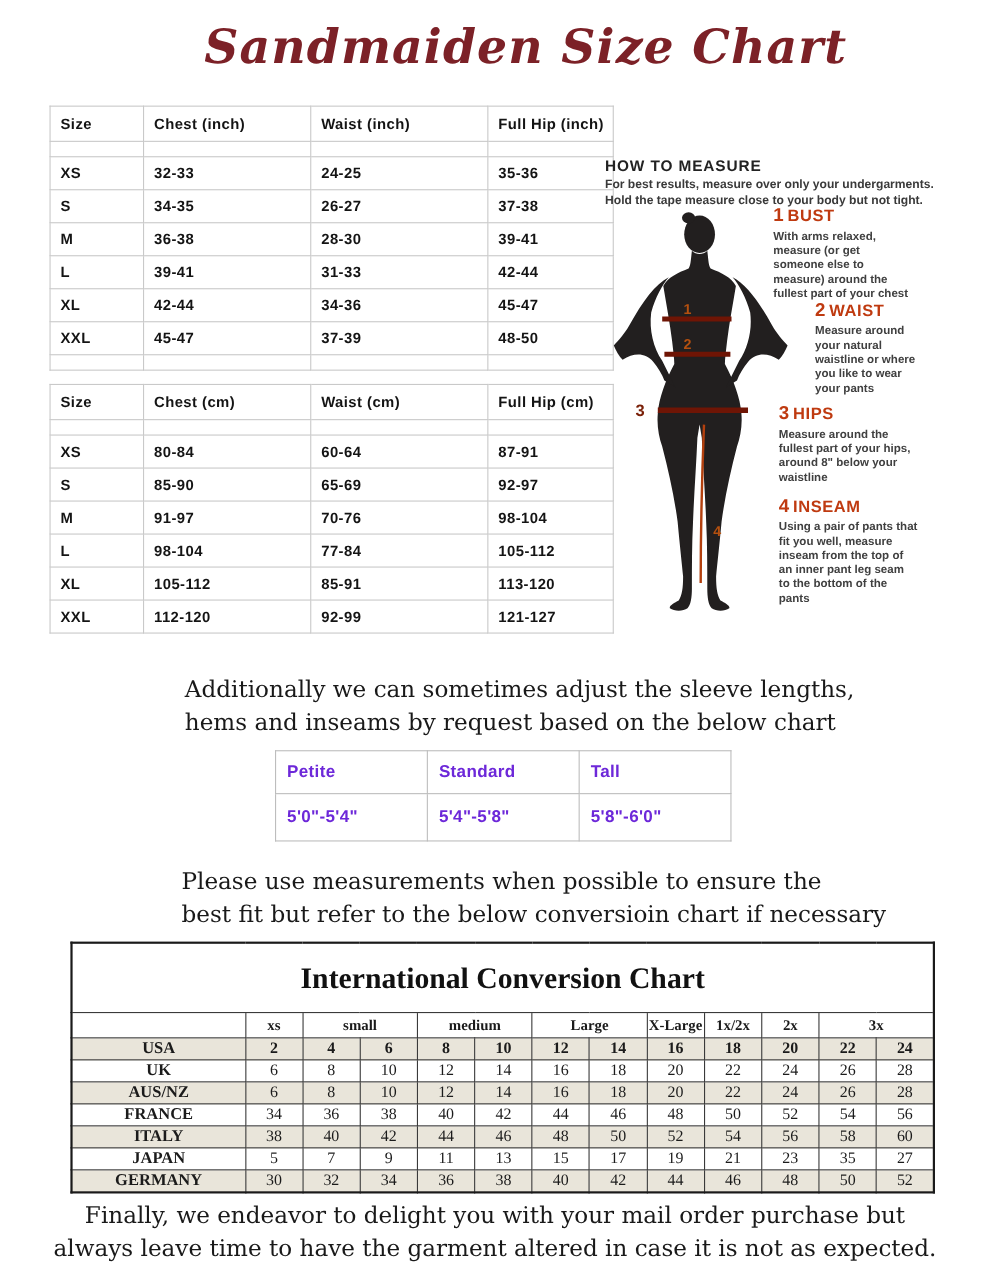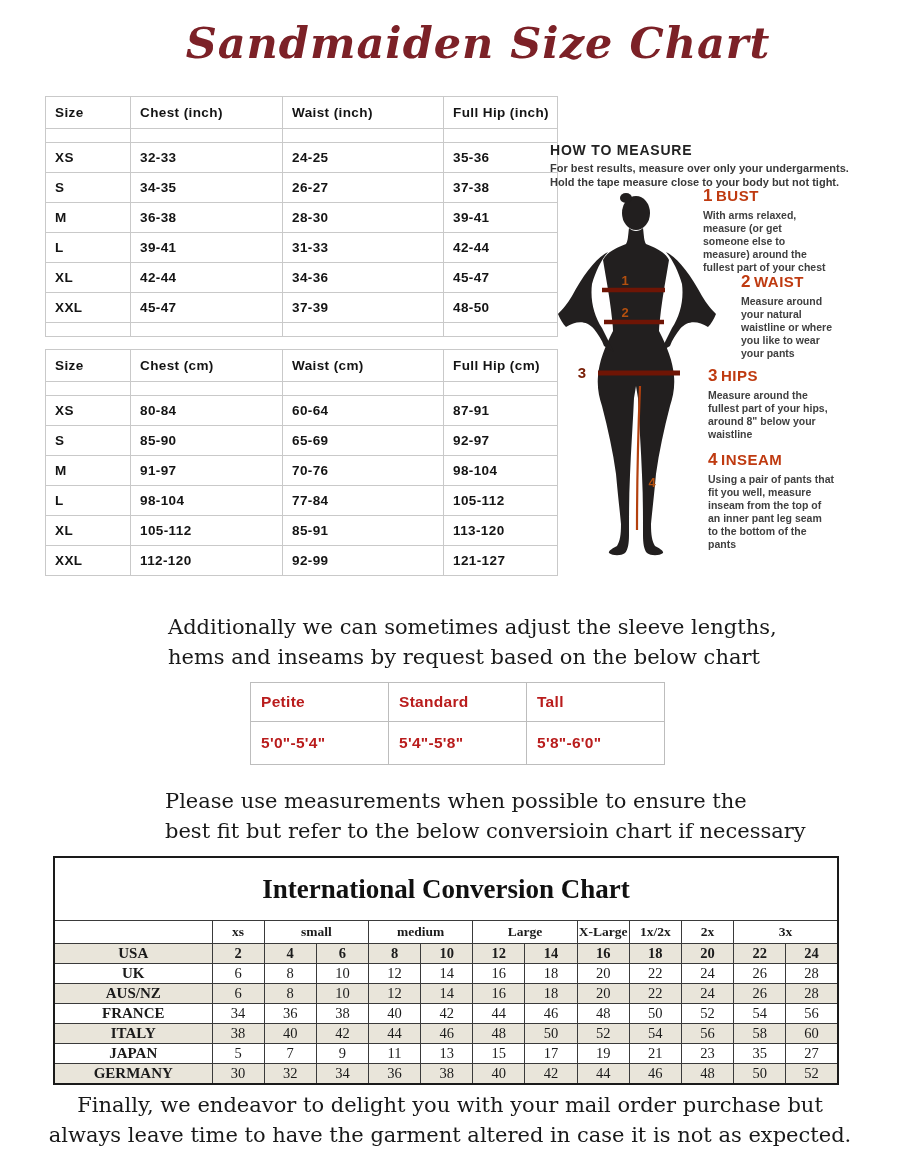--- a/index.html
+++ b/index.html
@@ -36,26 +36,26 @@
 
   
   .note{position:absolute;margin:0;font-family:"DejaVu Serif",serif;font-size:21px;
         line-height:30px;color:#191919;white-space:pre-line;}
   .note.closing{left:0;top:1090px;width:900px;text-align:center;}
 
   
   .height-table{position:absolute;left:250px;top:682px;border-collapse:collapse;table-layout:fixed;width:415px;}
   .height-table col{width:138px;}
   .height-table th,.height-table td{border:1px solid #bdbdbd;text-align:left;padding:0 0 0 10px;
-        font-weight:bold;font-size:15.5px;color:#b91c1c;letter-spacing:.3px;}
+        font-weight:bold;font-size:15.5px;color:#6d28d9;letter-spacing:.3px;}
   .height-table th{height:38px;}
   .height-table td{height:42px;}
 
   
-  .conv-table{position:absolute;left:53px;top:856px;width:786px;border-collapse:collapse;
+  .conv-table{position:absolute;left:64px;top:856px;width:786px;border-collapse:collapse;
         table-layout:fixed;border:2px solid #1a1a1a;font-family:"Liberation Serif",serif;}
   .conv-table col.label{width:158px;}
   .conv-table td{border:1px solid #3a3a3a;text-align:center;vertical-align:middle;}
   .conv-table .conv-title{height:60px;font-weight:bold;font-size:27px;color:#111;
         border-bottom:1px solid #3a3a3a;}
   .conv-table tr.groups td{height:20px;font-weight:bold;font-size:13.5px;}
   .conv-table tbody td{height:17px;font-size:14.5px;}
   .conv-table tbody td.country{font-weight:bold;font-size:15px;}
   .conv-table tbody tr:nth-child(odd){background:var(--stripe,#e9e5da);}
   .conv-table tbody tr.first-row td{font-weight:bold;}

